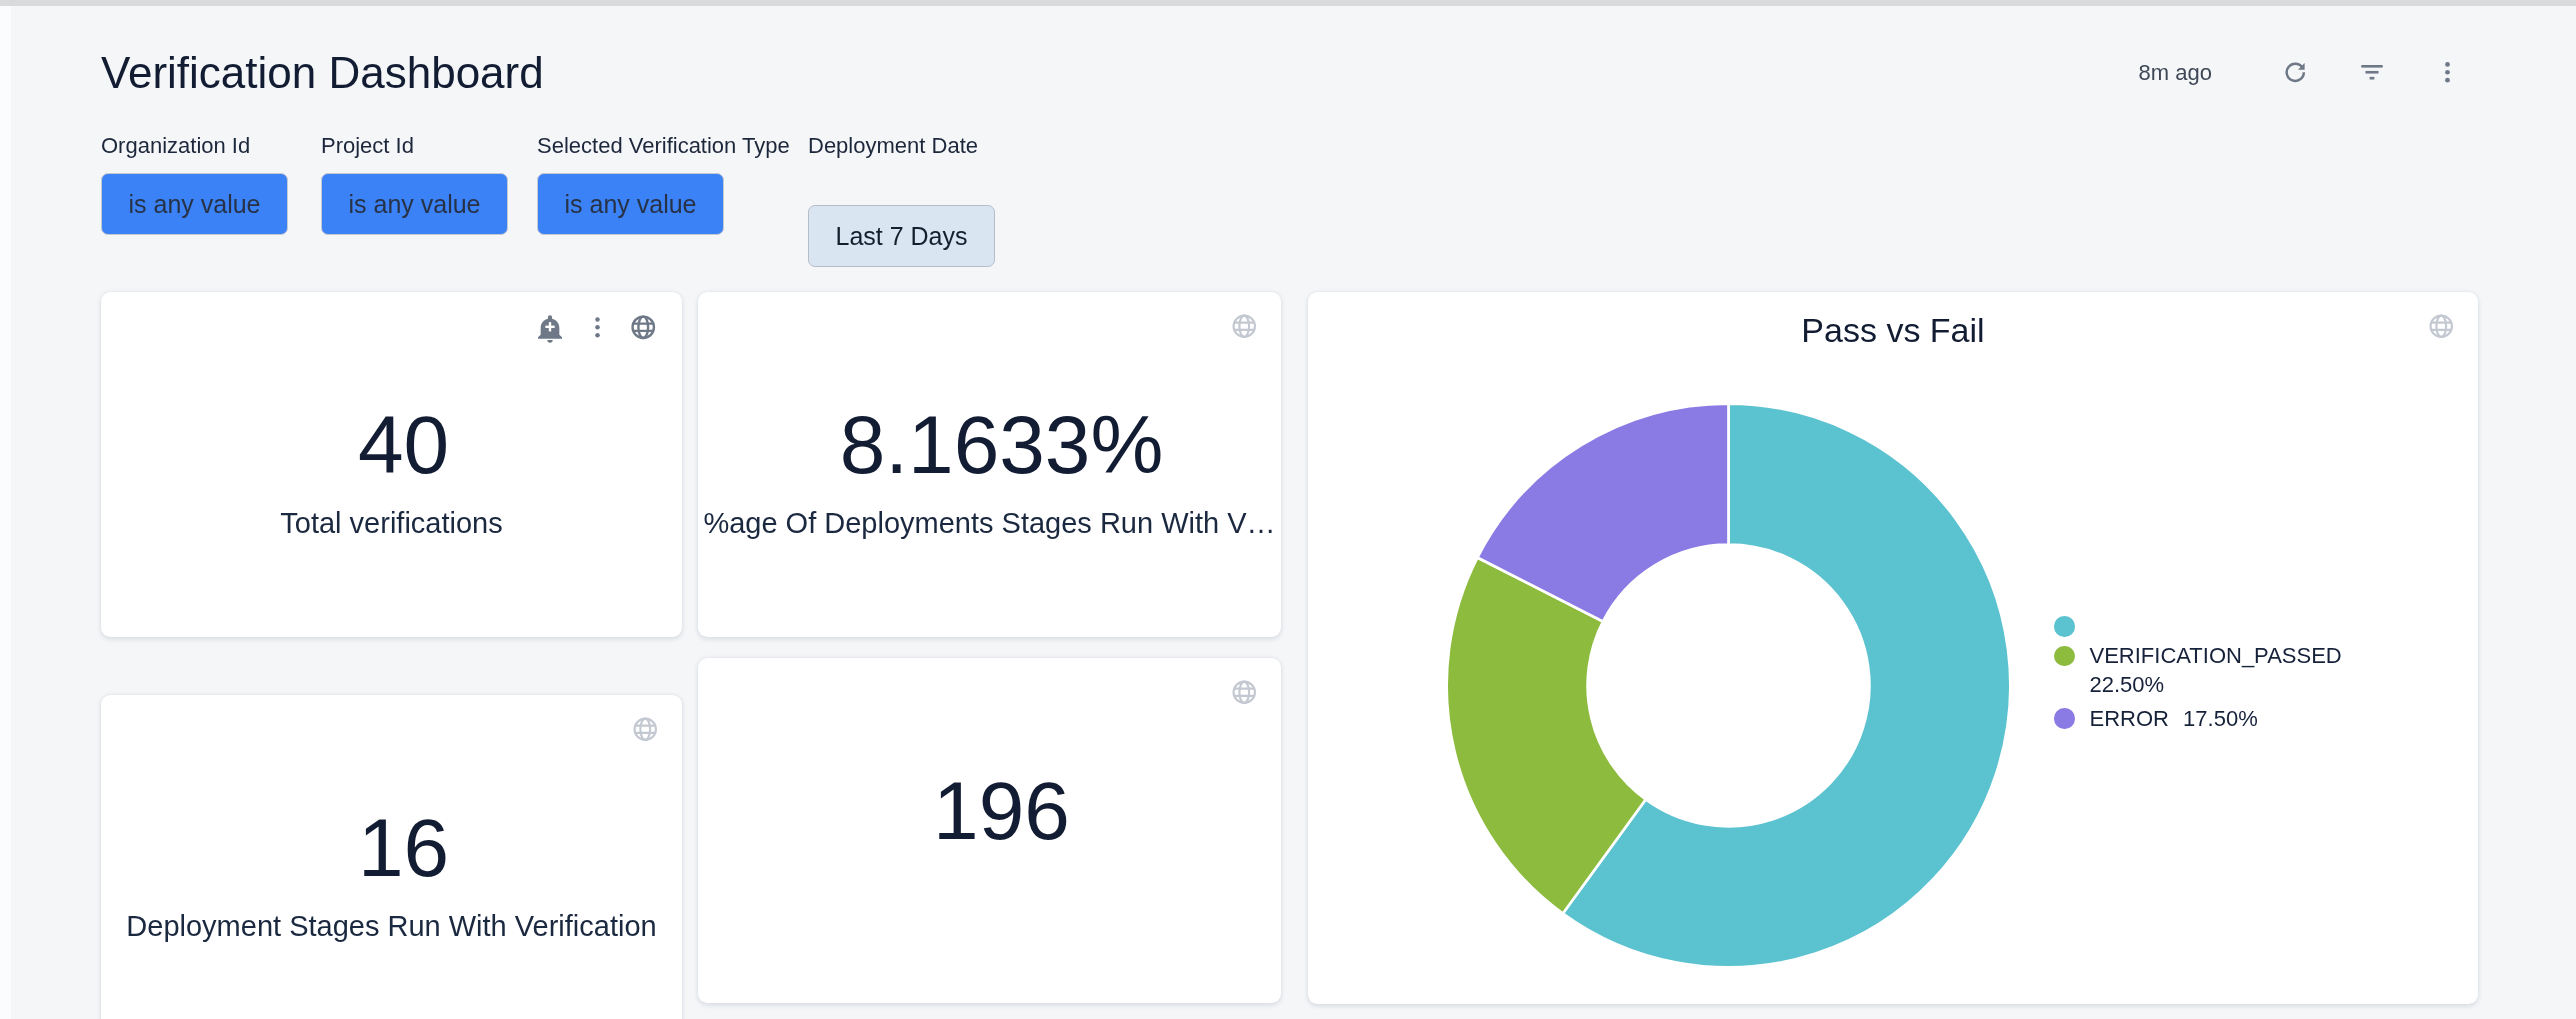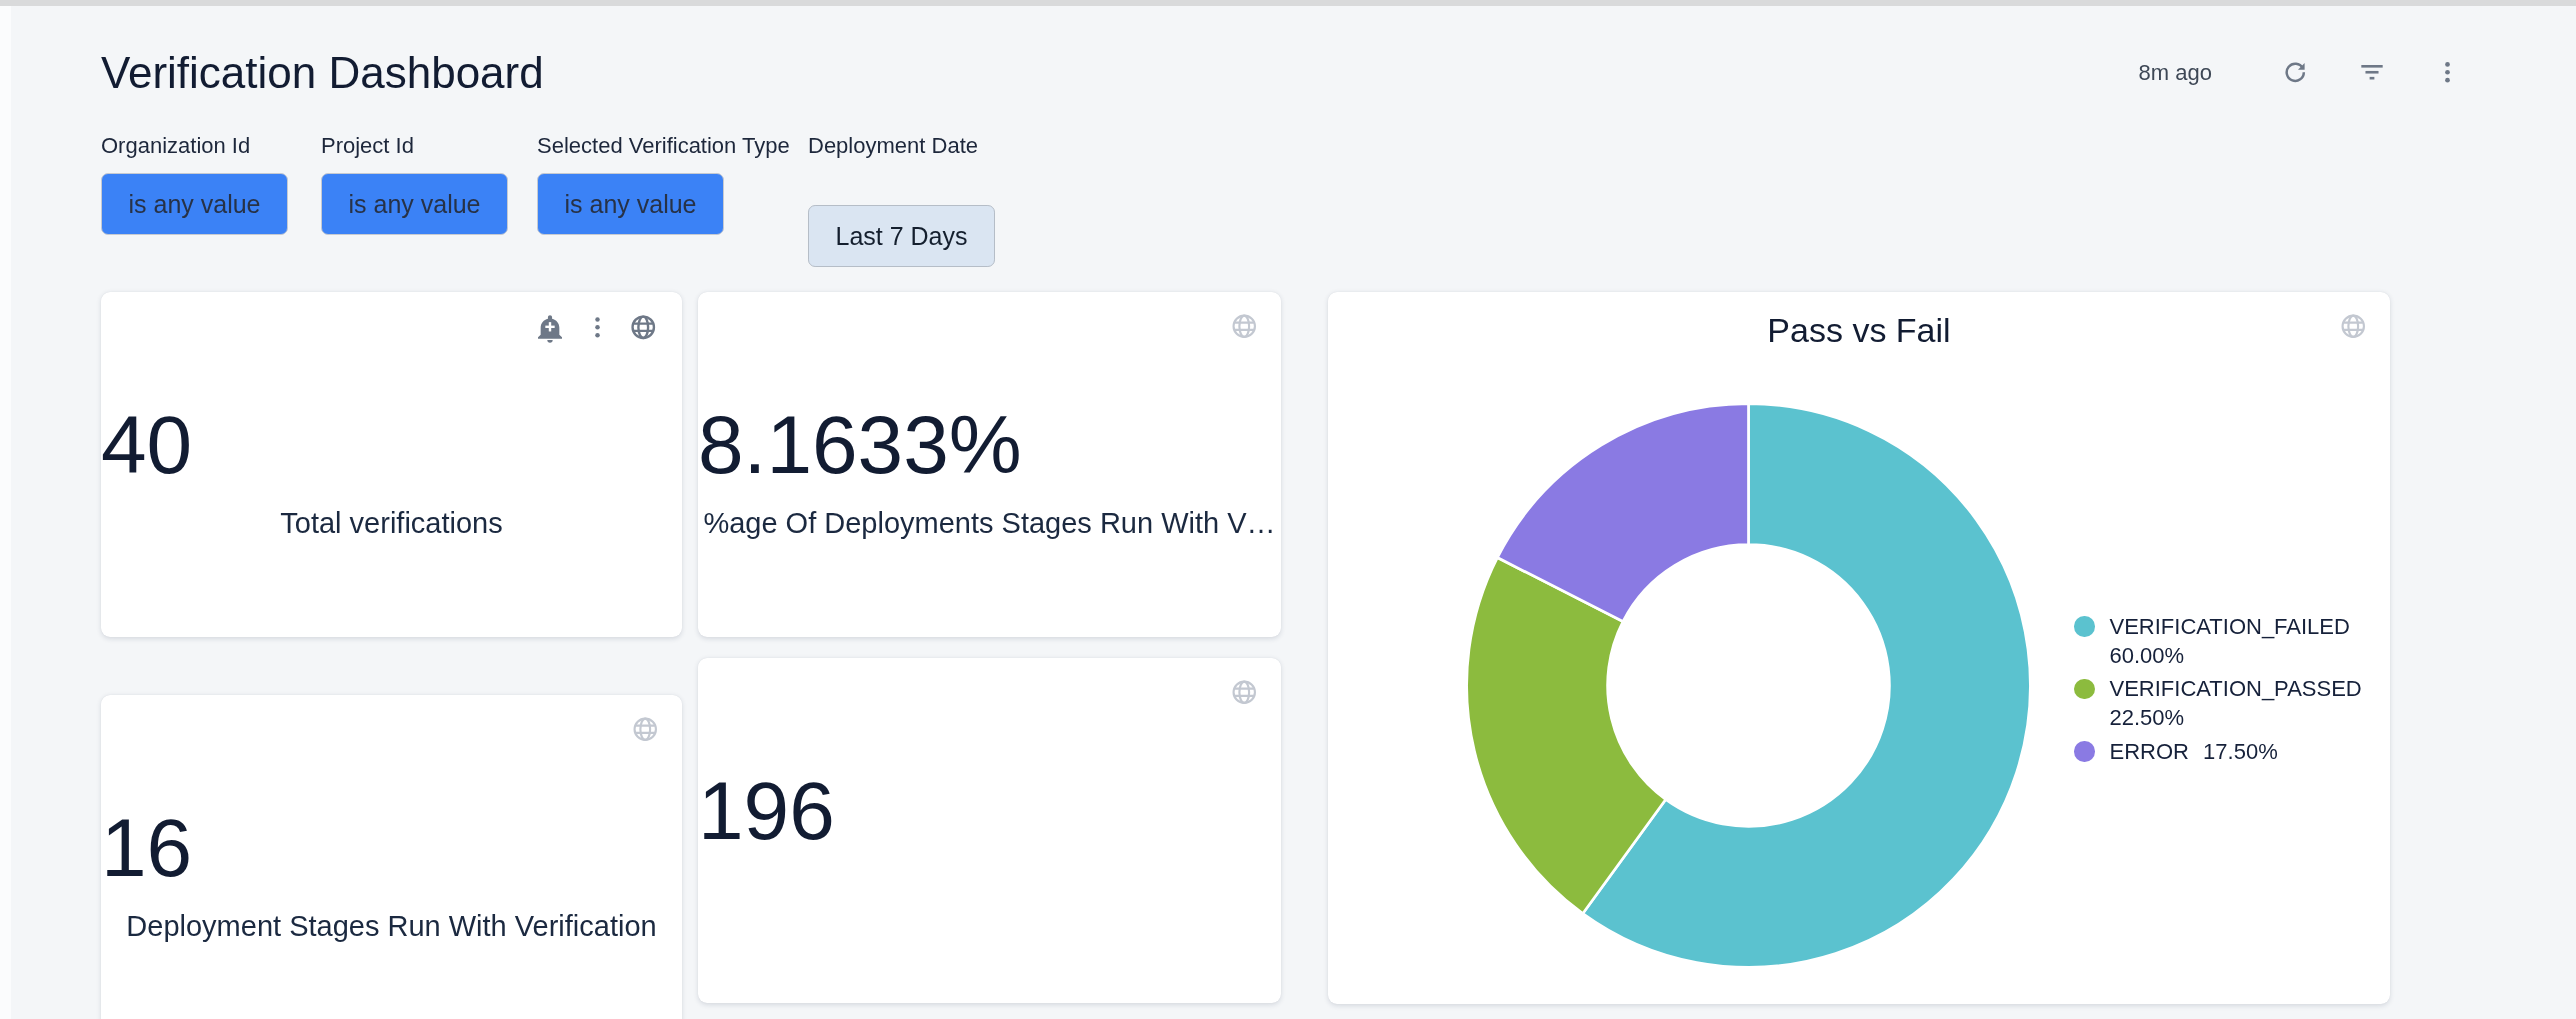--- a/index.html
+++ b/index.html
@@ -42,24 +42,24 @@
 
   
   .tile {
     position:absolute; background:#ffffff; border-radius:9px;
     box-shadow:0 1.8px 5.3px rgba(25,39,66,0.13), 0 0 0.9px rgba(25,39,66,0.1);
   }
   .tile-1 { left:101px;  top:292px; width:581px;  height:345px; }
   .tile-2 { left:698px;  top:292px; width:583px;  height:345px; }
   .tile-3 { left:101px;  top:658px; width:581px;  height:345px;margin-top:37px; }
   .tile-4 { left:698px;  top:658px; width:583px;  height:345px; }
-  .tile-big { left:1308px; top:292px; width:1062px; height:712px;margin-left:20px; }
+  .tile-big { left:1308px; top:292px; width:1170px; height:712px; }
 
   .stat-value {
-    position:absolute; top:110px; left:0; width:100%; 
+    position:absolute; top:110px; left:12px; width:100%; text-align:center;
     font-size:82px; line-height:85px; font-weight:400; color:#121c32;
   }
   .stat-label {
     position:absolute; top:213px; left:0; width:100%; text-align:center;
     font-size:29px; line-height:36px; color:#1b2940;
     white-space:nowrap; overflow:hidden;
   }
   .tile-icons { position:absolute; top:19.6px; right:25px; display:flex; align-items:center; }
   .tile-icons .t-btn { margin-left:18px; cursor:pointer; display:flex; align-items:center; justify-content:center; }
   .globe-only { position:absolute; top:19.6px; right:23px; cursor:pointer; }
@@ -204,24 +204,20 @@
     <div class="donut-wrap">
       <svg id="donut" width="569" height="569" viewBox="0 0 640 640">
           <path d="M 320 3 A 317 317 0 1 1 133.67207502328606 576.4583872168583 L 226.83603751164304 448.22919360842917 A 158.5 158.5 0 1 0 320 161.5 Z" fill="#5bc2cf" stroke="#ffffff" stroke-width="3"></path>
           <path d="M 133.67207502328606 576.4583872168583 A 317 317 0 0 1 37.55093183228729 176.08501158256385 L 178.77546591614365 248.04250579128194 A 158.5 158.5 0 0 0 226.83603751164304 448.22919360842917 Z" fill="#8cbb3e" stroke="#ffffff" stroke-width="3"></path>
           <path d="M 37.55093183228729 176.08501158256385 A 317 317 0 0 1 319.99999999999994 3 L 319.99999999999994 161.5 A 158.5 158.5 0 0 0 178.77546591614365 248.04250579128194 Z" fill="#8a7ae3" stroke="#ffffff" stroke-width="3"></path>
         </svg>
     </div>
     <div class="legend">
       <div class="legend-item stack">
         <span class="legend-dot" style="background: rgb(91, 194, 207);"></span>
-        <div class="legend-text">
-          <span>VERIFICATION_FAILED</span>
-          <span class="legend-pct">60.00%</span>
-        </div>
       </div>
       <div class="legend-item stack">
         <span class="legend-dot" style="background: rgb(140, 187, 62);"></span>
         <div class="legend-text">
           <span>VERIFICATION_PASSED</span>
           <span class="legend-pct">22.50%</span>
         </div>
       </div>
       <div class="legend-item inline">
         <span class="legend-dot" style="background: rgb(138, 122, 227);"></span>

